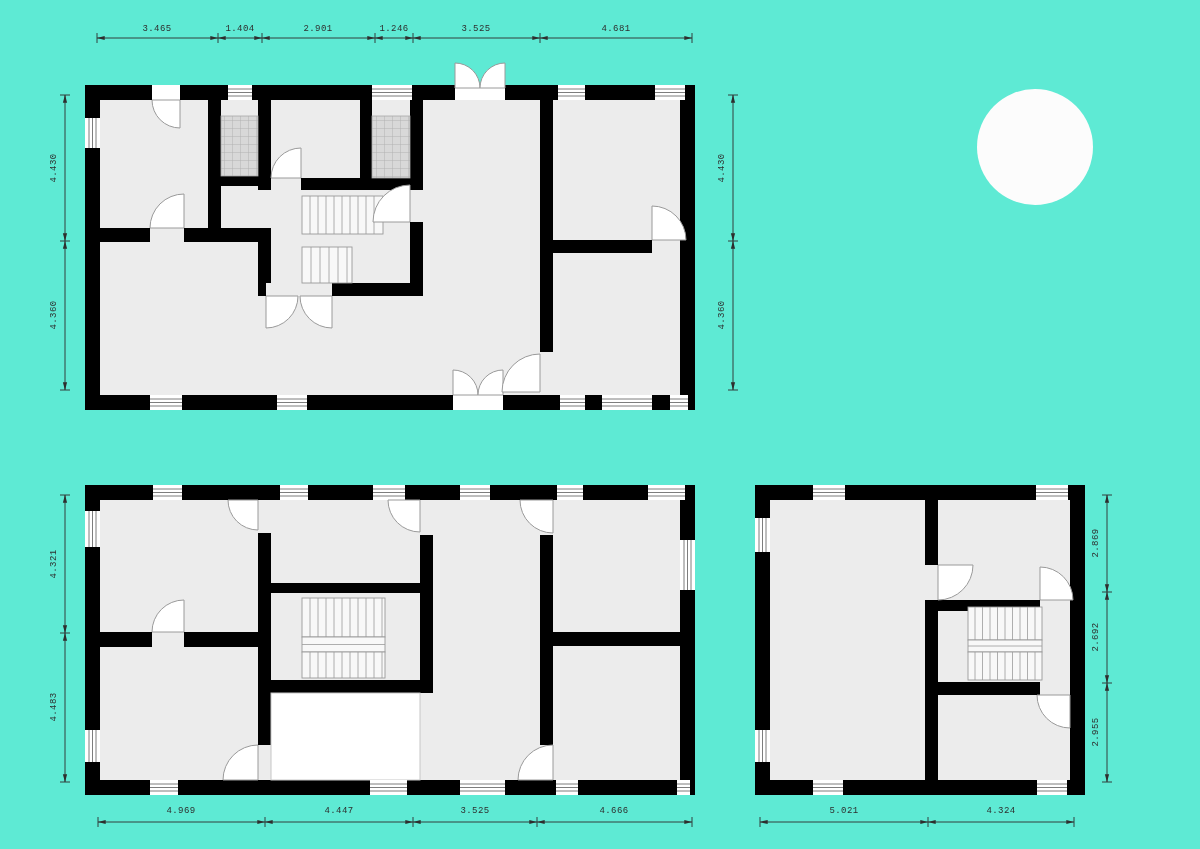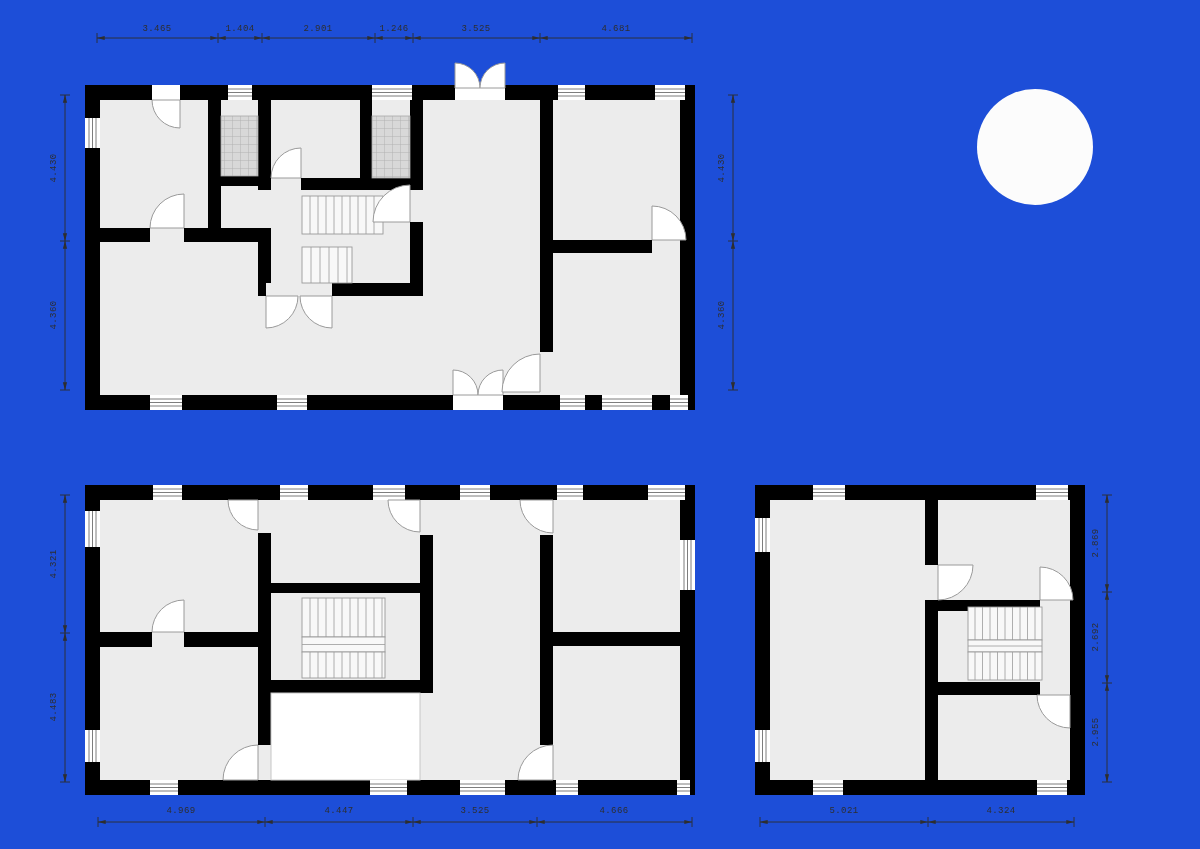--- a/index.html
+++ b/index.html
@@ -1,16 +1,16 @@
 <!DOCTYPE html>
 <html><head>
 <meta charset="utf-8">
 <style>
   html,body{margin:0;padding:0;background:#ffffff;}
-  .canvas-wrap{position:relative;width:1200px;height:849px;background:#1d4ed8;overflow:hidden;}
+  .canvas-wrap{position:relative;width:1200px;height:849px;background:#5eead4;overflow:hidden;}
   svg{display:block;}
   .wall{fill:#000000;}
   .room{fill:#ececec;}
   .win-box{fill:#ffffff;}
   .win-line{stroke:#6e6e6e;stroke-width:0.9;fill:none;}
   .door{fill:#ffffff;stroke:#9a9a9a;stroke-width:1;}
   .stair{fill:#f8f8f8;stroke:#9a9a9a;stroke-width:0.9;}
   .stair-line{stroke:#9a9a9a;stroke-width:0.8;fill:none;}
   .hatch-box{stroke:#a8a8a8;stroke-width:0.8;}
   .void-room{fill:#ffffff;stroke:#c6c6c6;stroke-width:1;}

